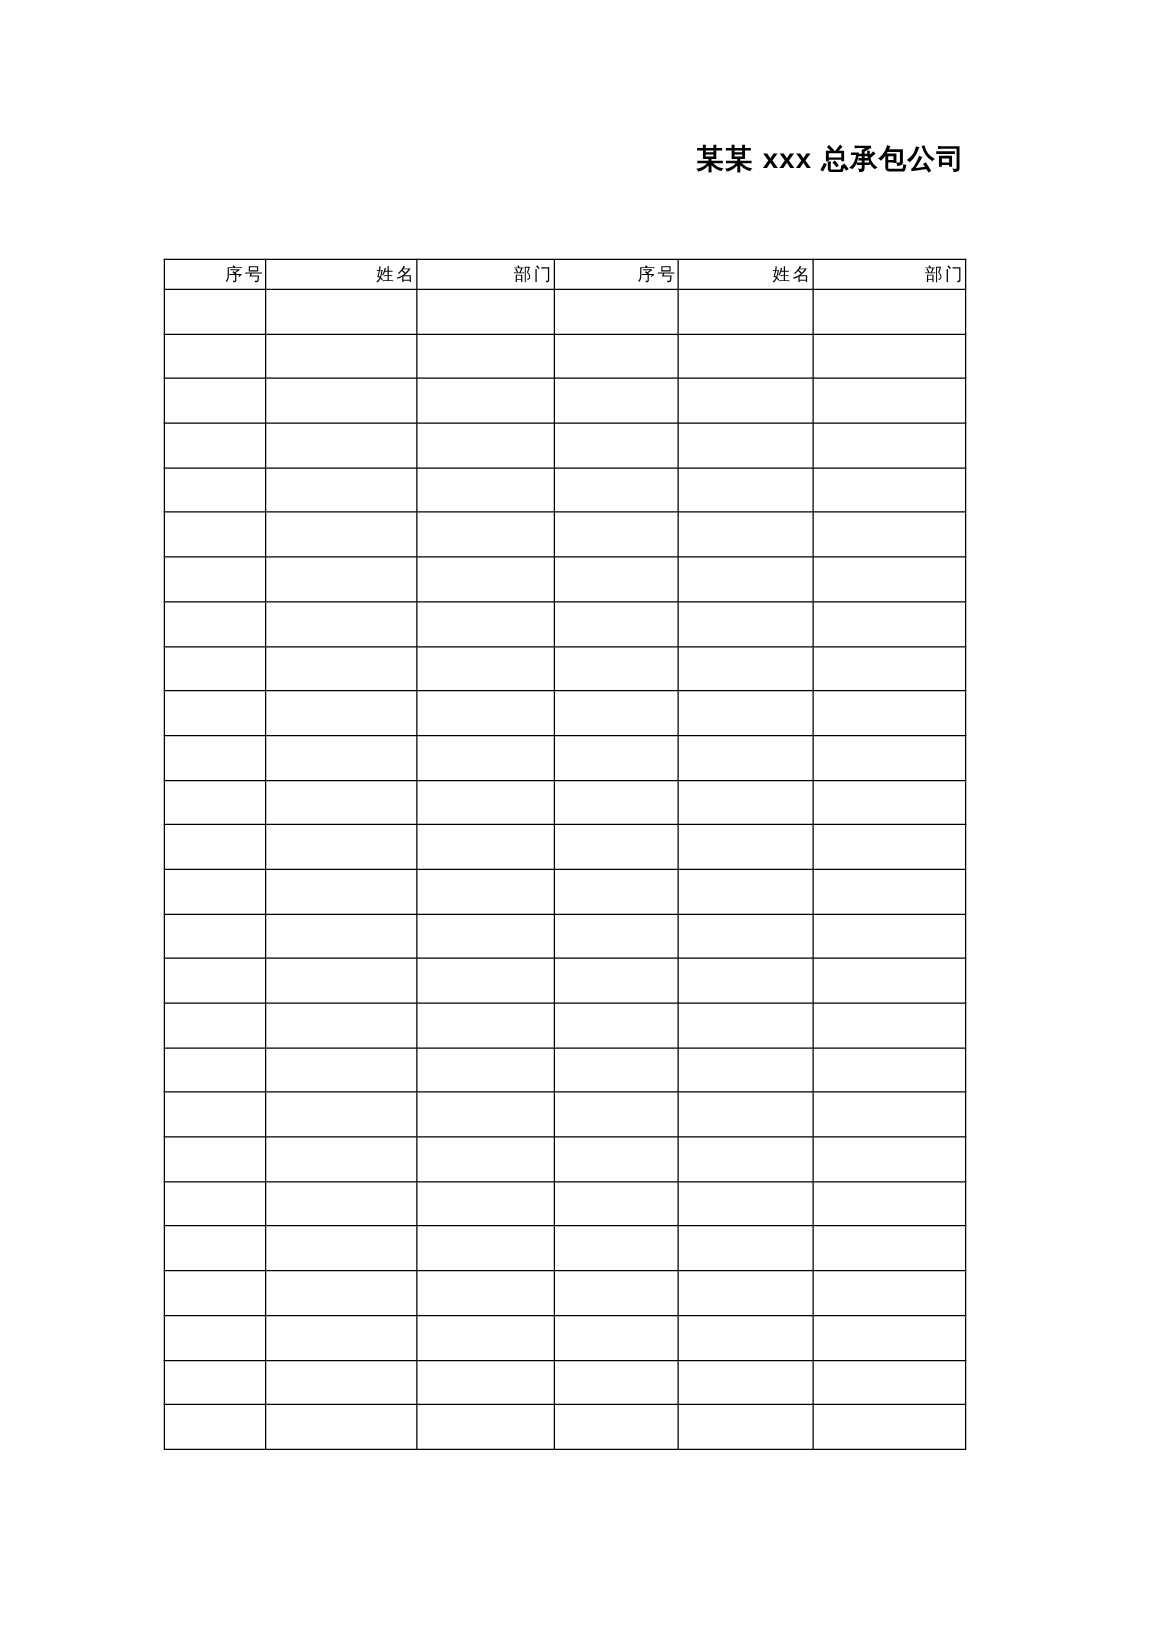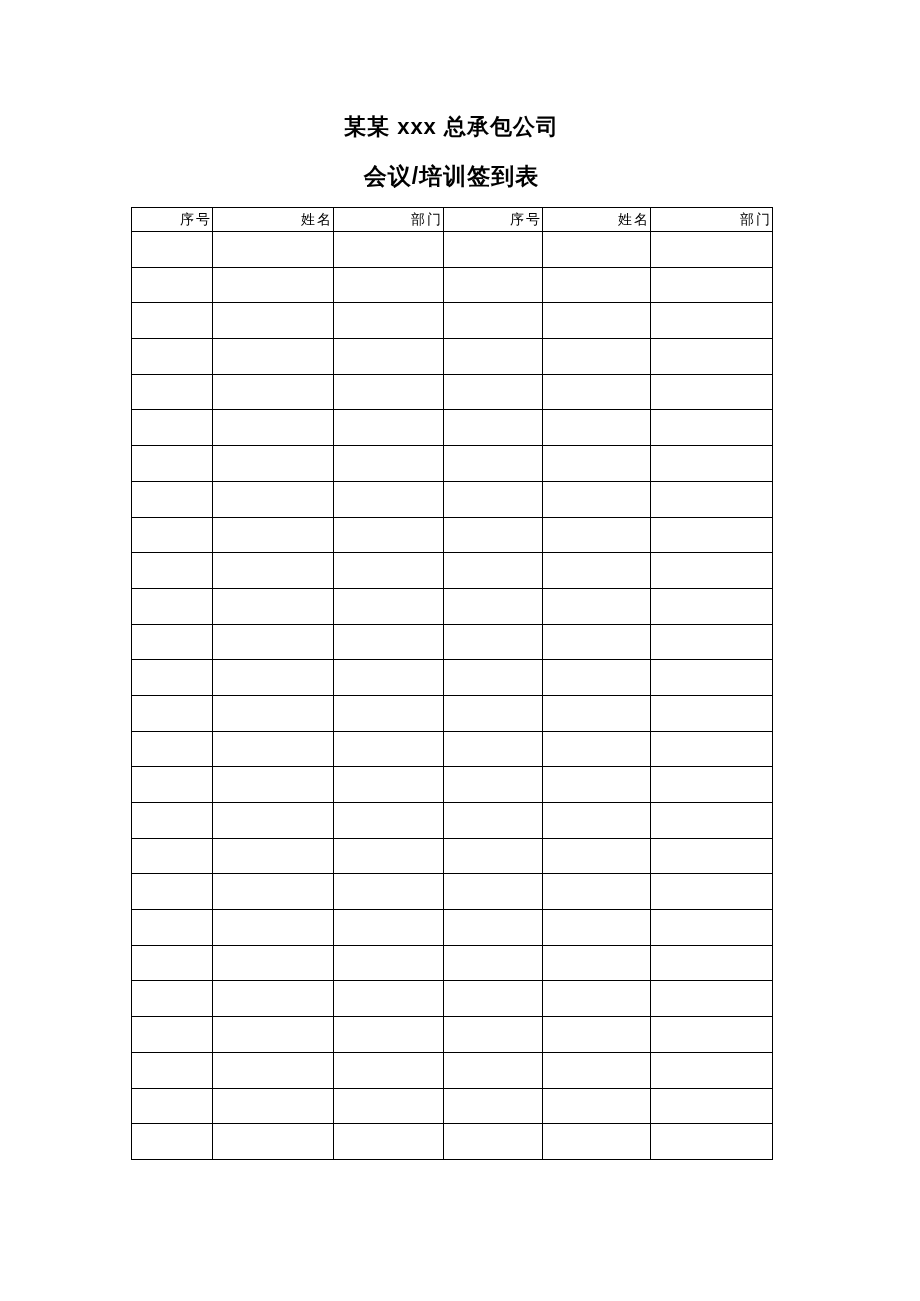--- a/index.html
+++ b/index.html
@@ -14,21 +14,21 @@
     background: #ffffff;
     overflow: hidden;
     font-family: "Liberation Serif", "DejaVu Serif", serif;
     color: #000000;
   }
   .doc-title {
     position: absolute;
     left: 131px;
     top: 112px;
     width: 641px;
-    text-align: center;
+    text-align: right;
     font-family: "Liberation Sans", "DejaVu Sans", sans-serif;
     font-weight: bold;
     font-size: 22px;
     line-height: 30px;
     letter-spacing: 1px;
     white-space: pre;
   }
   .doc-subtitle {
     position: absolute;
     left: 131px;
@@ -79,21 +79,20 @@
   col.c5 { width: 108px; }
   col.c6 { width: 122px; }
 </style>
 </head>
 <body>
 
 <div class="page">
 
   <div class="doc-title">某某 xxx 总承包公司</div>
 
-  <div class="doc-subtitle">会议/培训签到表</div>
 
   <table class="signin">
     <colgroup>
       <col class="c1">
         <col class="c2">
         <col class="c3">
       <col class="c4">
         <col class="c5">
         <col class="c6">
     </colgroup>

